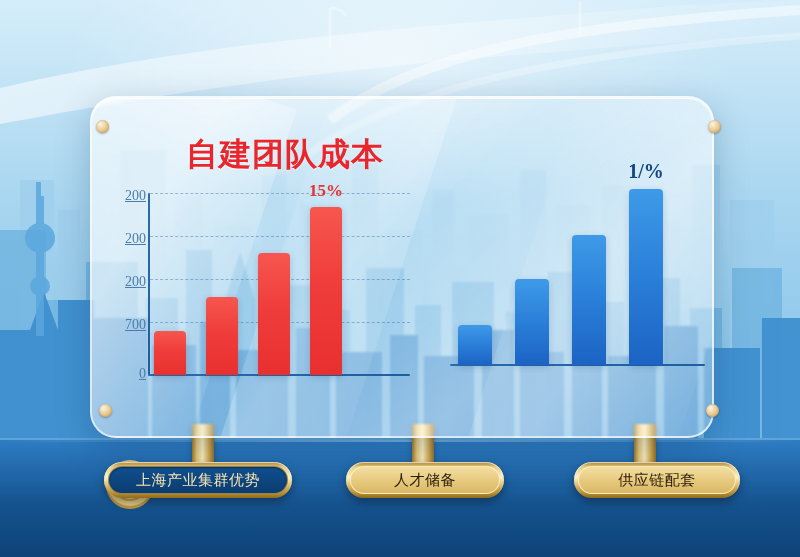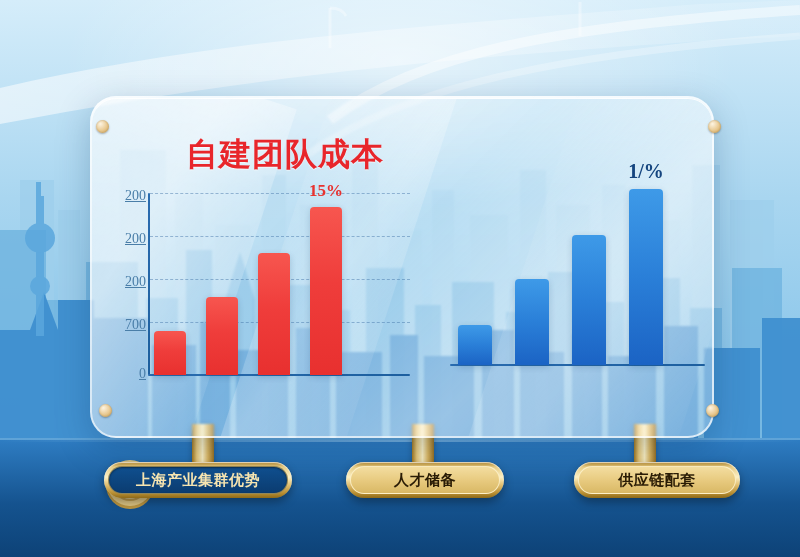--- a/index.html
+++ b/index.html
@@ -191,21 +191,21 @@
     padding: 0 4px;
     box-sizing: border-box;
   }
   .pill-inner {
     width: 100%; height: 26px;
     border-radius: 14px;
     display: flex;
     align-items: center;
     justify-content: center;
     font-size: 15px;
-    font-weight: bold;
+    font-weight: normal;
     letter-spacing: .5px;
     white-space: nowrap;
     text-align: center;
   }
   .pill.dark .pill-inner {
     background: linear-gradient(180deg, #0f4f8f, #0b3c70);
     color: #f6e4b0;
     box-shadow: inset 0 1px 2px rgba(0,0,0,.45);
     border: 1px solid rgba(200,160,70,.7);
   }

